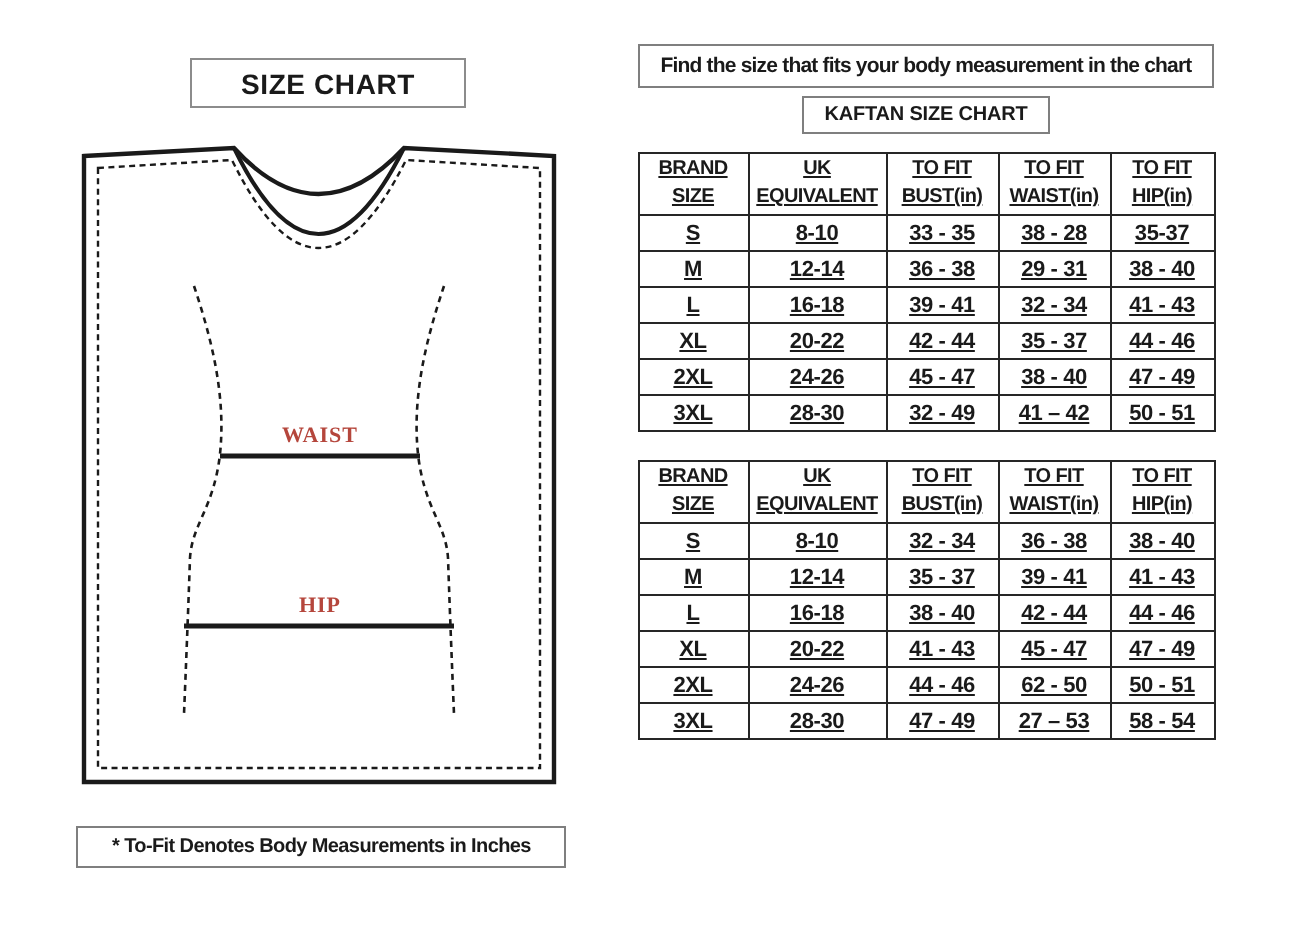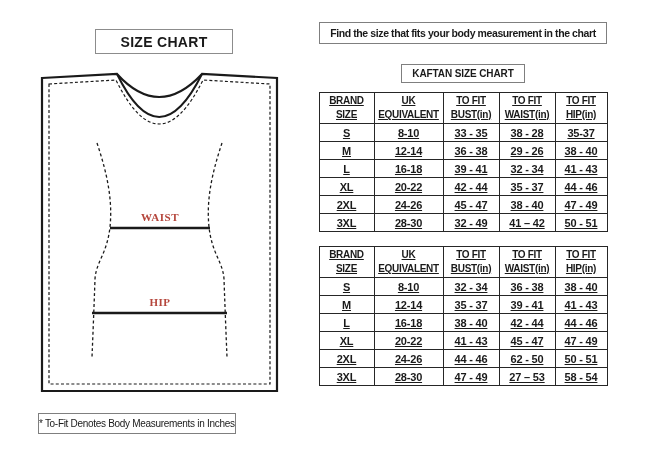--- a/index.html
+++ b/index.html
@@ -6,33 +6,33 @@
   .page{position:relative;width:658px;height:466px;background:#ffffff;overflow:hidden;
         font-family:"Liberation Sans",sans-serif;color:#1a1a1a;}
 
   
   .title-box{position:absolute;left:95px;top:29px;width:138px;height:25px;
              border:1px solid #8c8c8c;box-sizing:border-box;
              display:flex;align-items:center;justify-content:center;
              font-size:14px;font-weight:bold;letter-spacing:.3px;}
   .diagram-svg{position:absolute;left:33px;top:70px;}
   .footnote-box{position:absolute;left:38px;top:413px;
-                border:1px solid #7f7f7f;padding:4px 0;
-                font-size:10px;font-weight:normal;white-space:nowrap;letter-spacing:-.3px;}
+                border:1px solid #7f7f7f;padding:4px 17px;
+                font-size:10px;font-weight:bold;white-space:nowrap;letter-spacing:-.3px;}
 
   
   .right-col{position:absolute;left:319px;top:0;width:288px;
              display:flex;flex-direction:column;align-items:center;}
   .instruction-box{margin-top:22px;width:288px;box-sizing:border-box;
                    border:1px solid #7f7f7f;padding:4px 2px;
                    font-size:10.5px;font-weight:bold;text-align:center;
                    white-space:nowrap;letter-spacing:-.4px;}
   .chart-title-box{border:1px solid #7f7f7f;padding:3px 10px;
                    font-size:10px;font-weight:bold;white-space:nowrap;letter-spacing:-.1px;}
-  .mt-kaftan{margin-top:20px;}
+  .mt-kaftan{margin-top:4px;}
   .mt-maternity{margin-top:24px;}
 
   table.size-table{border-collapse:collapse;table-layout:fixed;width:288px;text-decoration:underline;}
   .t-kaftan{margin-top:9px;}
   .t-maternity{margin-top:14px;}
   .size-table col.c0{width:55px;} .size-table col.c1{width:69px;}
   .size-table col.c2{width:56px;} .size-table col.c3{width:56px;}
   .size-table col.c4{width:52px;}
   .size-table th,.size-table td{border:1px solid #262626;text-align:center;
                                 font-weight:bold;padding:0;}
@@ -108,21 +108,21 @@
           <td>S</td>
           <td>8-10</td>
           <td>33 - 35</td>
           <td>38 - 28</td>
           <td>35-37</td>
         </tr>
         <tr>
           <td>M</td>
           <td>12-14</td>
           <td>36 - 38</td>
-          <td>29 - 26</td>
+          <td>29 - 31</td>
           <td>38 - 40</td>
         </tr>
         <tr>
           <td>L</td>
           <td>16-18</td>
           <td>39 - 41</td>
           <td>32 - 34</td>
           <td>41 - 43</td>
         </tr>
         <tr>

